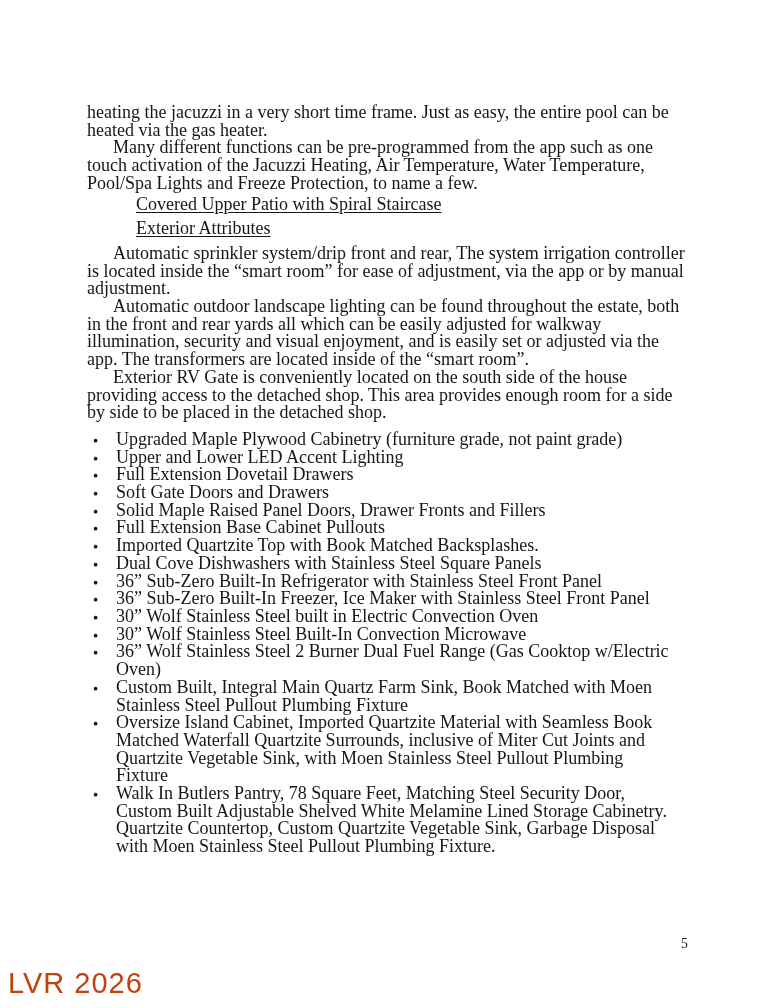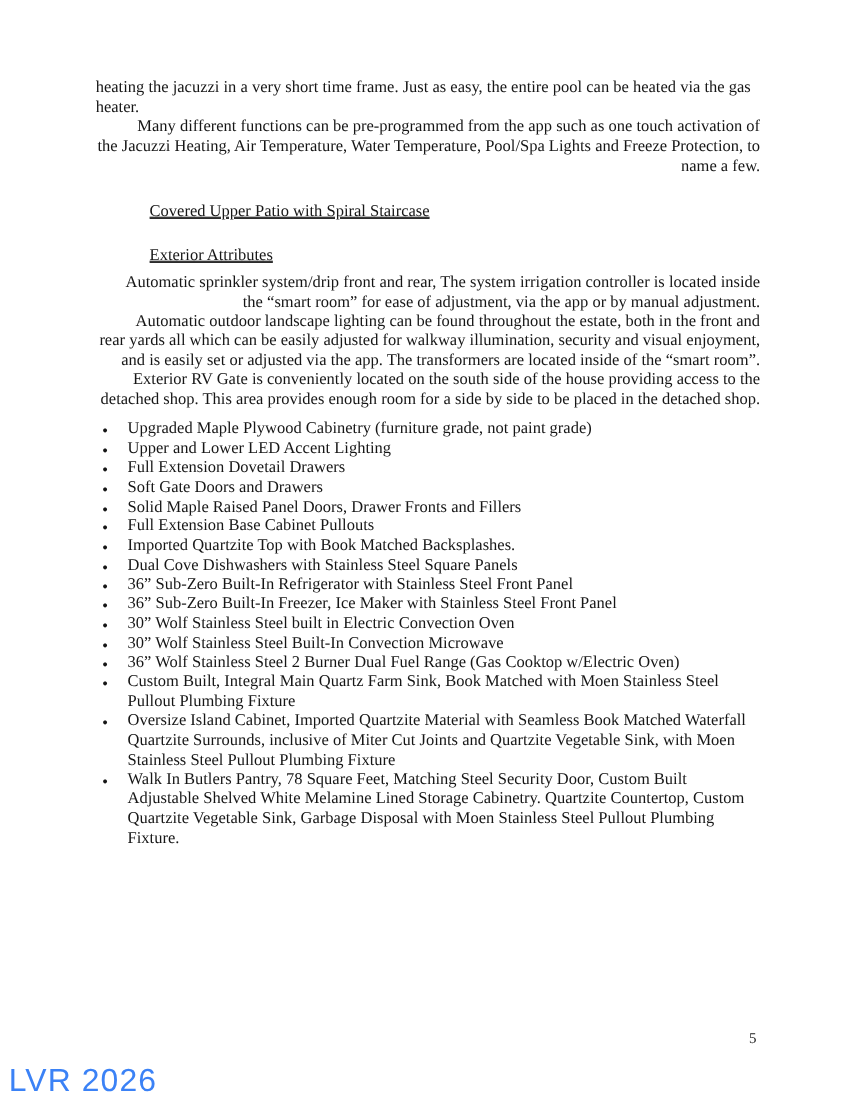--- a/index.html
+++ b/index.html
@@ -12,37 +12,35 @@
     width: 779px;
     height: 1008px;
     background: #ffffff;
     overflow: hidden;
     font-family: "Liberation Serif", serif;
     color: #161616;
   }
   .content {
     position: absolute;
     left: 87px;
-    top: 72px;
+    top: 104px;
     width: 604px;
-    font-size: 15px;
+    font-size: 18px;
     line-height: 17.7px;
     text-align: left;
   }
   .content p {
     margin: 0;
   }
   .content p.indent {
     text-indent: 26px;
-    text-align: right;
   }
   .heading {
-    margin: 23px 0 7px 0;
+    margin: 3px 0 7px 0;
     padding-left: 49px;
-    text-decoration: underline;
   }
   .heading span {
     text-decoration: underline;
     text-underline-offset: 2px;
   }
   ul.feature-list {
     list-style: none;
     margin: 9px 12px 0 0;
     padding: 0;
   }
@@ -67,21 +65,21 @@
     font-family: "Liberation Serif", serif;
     color: #161616;
   }
   .watermark {
     position: absolute;
     left: 8px;
     top: 967px;
     font-family: "Liberation Sans", sans-serif;
     font-size: 29px;
     letter-spacing: 1px;
-    color: #3b82f6;
+    color: #c2410c;
   }
 </style>
 </head>
 <body>
 
 <div class="page">
   <div class="content">
 
     <p>heating the jacuzzi in a very short time frame. Just as easy, the entire pool can be heated via the gas heater.</p>
     <p class="indent">Many different functions can be pre-programmed from the app such as one touch activation of the Jacuzzi Heating, Air Temperature, Water Temperature, Pool/Spa Lights and Freeze Protection, to name a few.</p>

